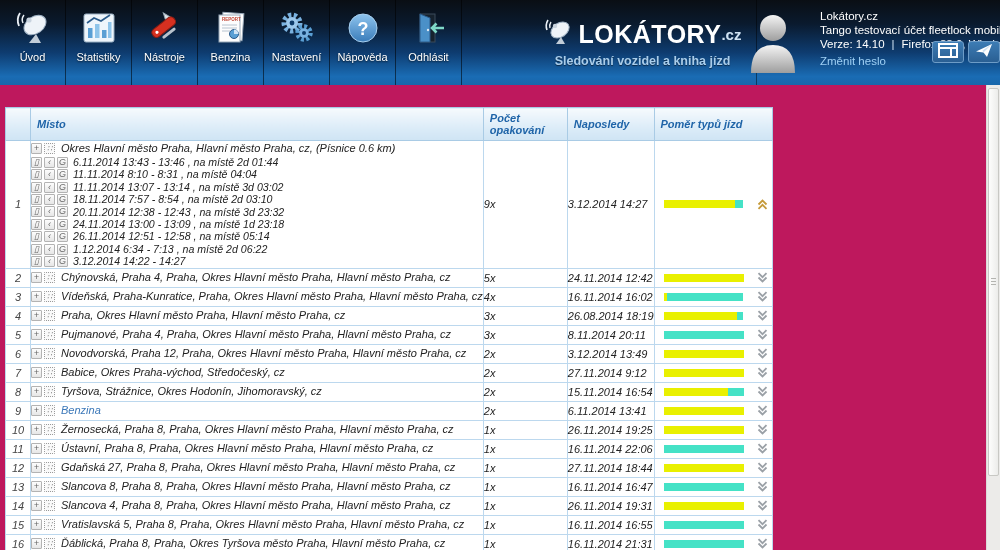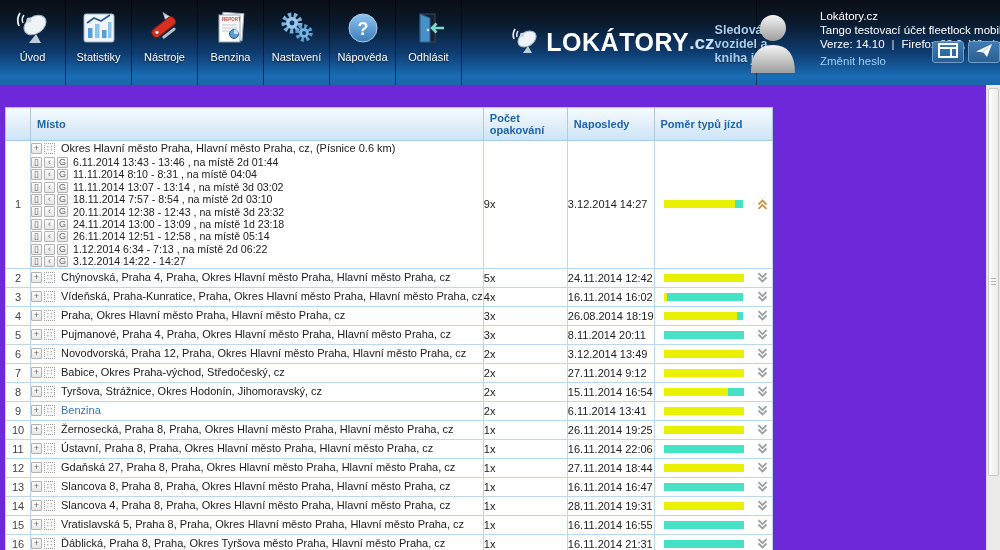--- a/index.html
+++ b/index.html
@@ -8,35 +8,35 @@
   
   .hdr{position:absolute;top:0;left:0;width:1000px;height:85px;
        background:linear-gradient(180deg,#0a0e14 0%,#0a1a2e 28%,#0e3c70 62%,#1a6cb4 90%,#1767ab 100%);}
   .nav{position:absolute;left:0;top:0;height:85px;display:flex;}
   .nav-item{width:66px;height:85px;box-sizing:border-box;display:flex;flex-direction:column;
             align-items:center;padding-top:7px;border-right:1px solid rgba(0,0,0,.55);
             cursor:pointer;}
   .nav-item .nicon{height:42px;display:flex;align-items:center;justify-content:center;}
   .nav-item .nlabel{color:#fff;font-size:11px;margin-top:2px;text-shadow:0 1px 2px rgba(0,0,0,.7);white-space:nowrap;}
   .brand{position:absolute;left:529px;top:0;width:228px;height:85px;box-sizing:border-box;
-         border-right:1px solid rgba(0,0,0,.45);display:flex;flex-direction:row;align-items:center;justify-content:center;}
+         border-right:1px solid rgba(0,0,0,.45);display:flex;flex-direction:column;align-items:center;justify-content:center;}
   .brand-top{display:flex;align-items:center;}
   .brand-name{color:#fff;font-size:25px;font-weight:bold;letter-spacing:.5px;margin-left:5px;}
-  .brand-tld{color:#cfe2f3;font-size:19px;font-weight:bold;}
+  .brand-tld{color:#cfe2f3;font-size:15px;font-weight:bold;}
   .brand-tag{color:#a9cdeb;font-size:12.5px;font-weight:bold;margin-top:3px;text-shadow:0 1px 1px rgba(0,0,0,.5);}
   .user{position:absolute;left:736px;top:0;right:14px;height:110px;text-decoration:underline;}
   .avatar{position:absolute;left:6px;top:9px;}
   .u-text{position:absolute;left:84px;top:9px;color:#fff;font-size:11.5px;line-height:14px;white-space:nowrap;}
   .u-sep{padding:0 7px;color:#cfe2f3;}
   .u-pw{position:absolute;left:84px;top:55px;color:#9fd0f5;font-size:11.5px;cursor:pointer;}
   .hbtns{position:absolute;left:196px;top:41px;display:flex;gap:4px;align-items:center;}
   .hbtn{width:32px;height:22px;border:1px solid #6d9cc7;border-radius:3px;
         background:linear-gradient(180deg,#3d7cb4,#2a5f93);display:flex;align-items:center;justify-content:center;cursor:pointer;box-sizing:border-box;}
   
-  .content{position:absolute;top:85px;left:0;width:986px;height:465px;background:#6d28d9;}
+  .content{position:absolute;top:85px;left:0;width:986px;height:465px;background:#be185d;font-style:italic;}
   table.places{position:absolute;left:5px;top:22px;border-collapse:collapse;table-layout:fixed;background:#fff;
                border:1px solid #a9cbe5;font-size:11px;color:#222;}
   table.places th{background:linear-gradient(180deg,#f6fafd 0%,#dcecf8 60%,#cfe4f4 100%);
                   color:#1f64a8;font-weight:bold;text-align:left;padding:4px 6px;border:1px solid #a9cbe5;font-size:11px;}
   table.places td{border:1px solid #bcd8ee;padding:0;vertical-align:middle;}
   tr.prow{height:19px;}
   td.c-num{text-align:center;color:#444;font-size:11px;}
   td.c-place{padding:1px 3px;}
   td.c-count{padding-left:6px;}
   td.c-last{padding-left:6px;white-space:nowrap;}
@@ -601,21 +601,21 @@
         <tr class="prow">
           <td class="c-num">14</td>
           <td class="c-place">
             <div class="place-line">
               <span class="ticon">+</span>
               <span class="ticon dotted">∷</span>
               <span class="place-text">Slancova 4, Praha 8, Praha, Okres Hlavní město Praha, Hlavní město Praha, cz</span>
             </div>
           </td>
           <td class="c-count">1x</td>
-          <td class="c-last">28.11.2014 19:31</td>
+          <td class="c-last">26.11.2014 19:31</td>
           <td>
             <div class="bar-wrap">
               <div class="bar">
                 <span class="seg" style="width: 80px; background: rgb(233, 240, 0);"></span>
               </div>
               <span class="chev"><svg width="13" height="13" viewBox="0 0 13 13">
                   <path d="M2.5 2.2 L6.5 6.2 L10.5 2.2" fill="none" stroke="#9aa0a6" stroke-width="1.8"></path>
                   <path d="M2.5 6.5 L6.5 10.5 L10.5 6.5" fill="none" stroke="#9aa0a6" stroke-width="1.8"></path>
                 </svg></span>
             </div>

